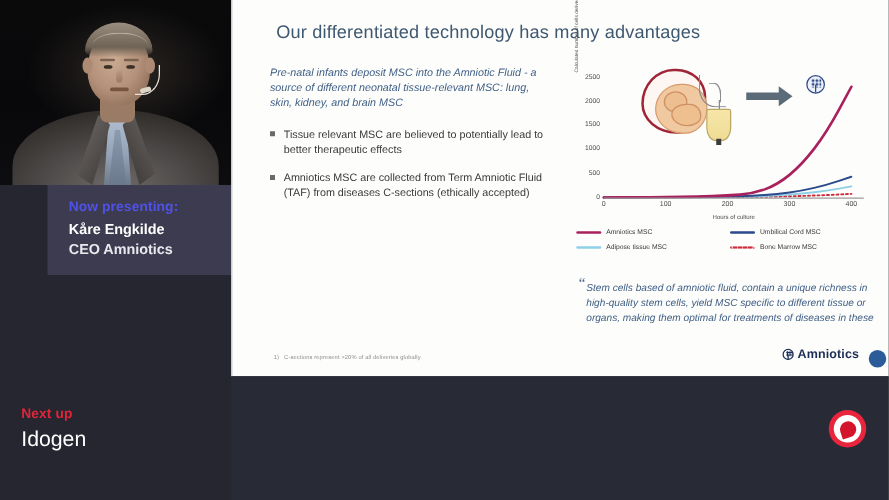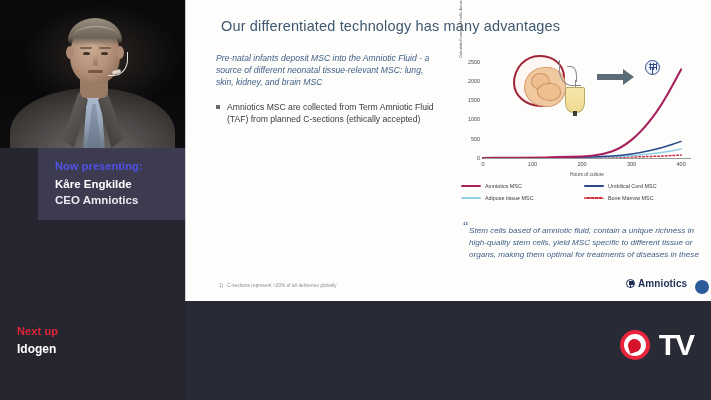--- a/index.html
+++ b/index.html
@@ -119,21 +119,21 @@
     position:absolute; left:0; top:220px; width:185px; height:180px;
     background:#25262f;
     text-align:center;
   }
   .nu-label {
     position:absolute; left:17px; top:105px;
     font-size:11px; font-weight:bold; color:#e0253a; letter-spacing:.1px;
   }
   .nu-name {
     position:absolute; left:17px; top:122px;
-    font-size:12px; font-weight:bold; color:#ffffff;
+    font-size:17px; font-weight:normal; color:#ffffff;
   }
 
   
   #slide {
     position:absolute; left:185px; top:0; width:526px; height:301px;
     background:#fdfdfb;
     border-left:1px solid #cdcdd6;
   }
   #slide-title {
     position:absolute; left:35px; top:18px;
@@ -382,21 +382,25 @@
 
 <div id="slide">
 
   <div id="slide-title">Our differentiated technology has many advantages</div>
 
   <div id="slide-text-col">
     <div id="slide-intro">Pre-natal infants deposit MSC into the Amniotic Fluid - a source of different neonatal tissue-relevant MSC: lung, skin, kidney, and brain MSC</div>
 
     <div class="bullet-row">
       <div class="bullet-mark"></div>
-      <div class="bullet-text">Amniotics MSC are collected from Term Amniotic Fluid (TAF) from planned C-sections (ethically accepted)</div>
+      <div class="bullet-text">Tissue relevant MSC are believed to potentially lead to better therapeutic effects</div>
+    </div>
+    <div class="bullet-row">
+      <div class="bullet-mark"></div>
+      <div class="bullet-text">Amniotics MSC are collected from Term Amniotic Fluid (TAF) from diseases C-sections (ethically accepted)</div>
     </div>
   </div>
 
   <div id="footnote">
     <span class="fn-num">1)</span><span>C-sections represent &gt;20% of all deliveries globally</span>
   </div>
 
   <div id="chart-block">
     <div id="chart-ylabel">Calculated number of cells derived from a single cell</div>
 
@@ -466,15 +470,14 @@
   <div id="amniotics-logo">
     <span class="am-mark"></span>
     <span class="am-word">Amniotics</span>
   </div>
   <div id="slide-page-badge"></div>
 </div>
 
 <div id="bottom-bar">
   <div id="tv-logo">
     <span class="tv-circle"></span>
-    <span class="tv-word">TV</span>
   </div>
 </div>
 
 </body></html>

